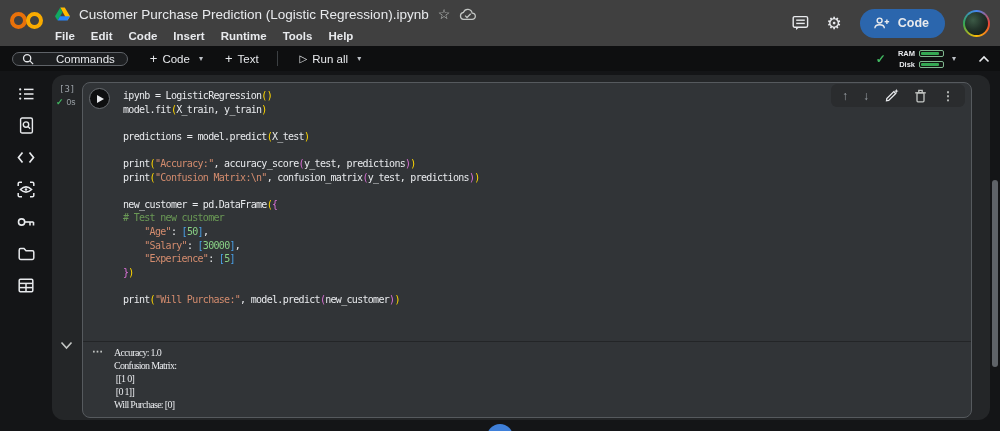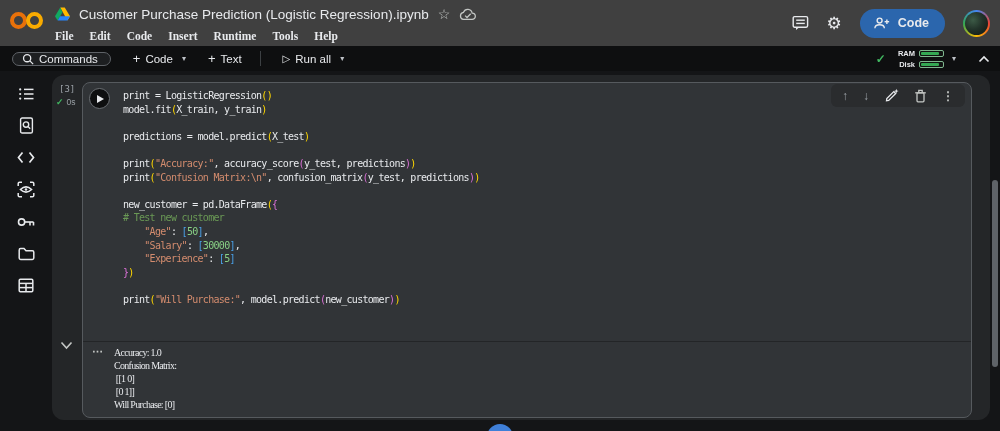--- a/index.html
+++ b/index.html
@@ -14,37 +14,37 @@
   
   .header { position:absolute; left:0; top:0; width:1000px; height:46px; background:#404040; }
   .logo { position:absolute; left:10px; top:9px; width:36px; height:24px; }
   .logo .ring { position:absolute; width:17px; height:17px; border-radius:50%; top:3px; }
   .logo .ring.l { left:0; border:4.6px solid #e8710a; }
   .logo .ring.r { left:16px; border:4.6px solid #f9ab00; }
   .title-block { position:absolute; left:55px; top:3px; }
   .title-row { display:flex; align-items:center; gap:9px; height:22px; }
   .doc-title { font-size:13.5px; color:#e8eaed; white-space:nowrap; }
   .star { font-size:14px; color:#c4c7c5; line-height:1; cursor:default; }
-  .menu-row { display:flex; gap:16px; height:20px; align-items:center; margin-top:1px;font-family:Liberation Serif, serif; }
+  .menu-row { display:flex; gap:16px; height:20px; align-items:center; margin-top:1px; }
   .menu-item { font-size:11.5px; font-weight:bold; color:#e8eaed; cursor:default; }
   .header-right { position:absolute; right:10px; top:0; height:46px; display:flex; align-items:center; gap:18px; }
   .share-btn {
     display:flex; align-items:center; gap:8px; background:#2b66ad; color:#e8eaed;
     border:none; border-radius:15px; height:29px; padding:0 16px 0 13px;
     font-size:12.5px; font-weight:bold; font-family:inherit;
   }
   .avatar { width:27px; height:27px; border-radius:50%; padding:2px;
     background:conic-gradient(#4285f4,#ea4335,#fbbc04,#34a853,#4285f4); }
   .avatar .photo { width:100%; height:100%; border-radius:50%;
     background:radial-gradient(circle at 35% 35%, #3c5a46 0%, #22332a 45%, #0d1410 100%); }
 
   
   .toolbar { position:absolute; left:0; top:46px; width:1000px; height:25px; background:#0e0f10;
     display:flex; align-items:center; }
-  .commands-pill { display:flex; align-items:center; gap:5px; margin-left:12px;
+  .commands-pill { display:flex; align-items:center; gap:22px; margin-left:12px;
     border:1px solid #5f6368; background:#1d1f21; border-radius:11px; height:14px; padding:0 12px 0 9px; }
   .commands-pill span { font-size:11.5px; color:#e8eaed; }
   .tb-btn { display:flex; align-items:center; gap:5px; margin-left:22px; font-size:11.5px; color:#e8eaed; cursor:default; }
   .plus { font-size:13px; color:#e8eaed; }
   .caret { font-size:8px; color:#bdc1c6; margin-left:4px; }
   .tb-divider { width:1px; height:15px; background:#3c4043; margin-left:18px; }
   .play-outline { font-size:10px; color:#e8eaed; }
   .tb-right { margin-left:auto; display:flex; align-items:center; margin-right:10px; }
   .res-check { color:#41b861; font-size:12px; font-weight:bold; margin-right:12px; }
   .res-block { display:flex; flex-direction:column; gap:2px; }
@@ -299,21 +299,21 @@
           <svg width="13" height="14" viewBox="0 0 13 14" fill="none" stroke="#c4c7c5" stroke-width="1.3">
             <rect x="3" y="3.8" width="7" height="9" rx="1"></rect>
             <line x1="1.2" y1="3.8" x2="11.8" y2="3.8"></line>
             <path d="M4.8 3.8 V1.4 H8.2 V3.8"></path>
           </svg>
         </span>
         <span class="ct-dots">⋮</span>
       </div>
 
       <div class="code-editor">
-          <div class="code-line"><span class="tok-p">print = LogisticRegression</span><span class="tok-b1">()</span></div>
+          <div class="code-line"><span class="tok-p">ipynb = LogisticRegression</span><span class="tok-b1">()</span></div>
           <div class="code-line"><span class="tok-p">model.fit</span><span class="tok-b1">(</span><span class="tok-p">X_train, y_train</span><span class="tok-b1">)</span></div>
           <div class="code-line">&nbsp;</div>
           <div class="code-line"><span class="tok-p">predictions = model.predict</span><span class="tok-b1">(</span><span class="tok-p">X_test</span><span class="tok-b1">)</span></div>
           <div class="code-line">&nbsp;</div>
           <div class="code-line"><span class="tok-p">print</span><span class="tok-b1">(</span><span class="tok-s">"Accuracy:"</span><span class="tok-p">, accuracy_score</span><span class="tok-b2">(</span><span class="tok-p">y_test, predictions</span><span class="tok-b2">)</span><span class="tok-b1">)</span></div>
           <div class="code-line"><span class="tok-p">print</span><span class="tok-b1">(</span><span class="tok-s">"Confusion Matrix:\n"</span><span class="tok-p">, confusion_matrix</span><span class="tok-b2">(</span><span class="tok-p">y_test, predictions</span><span class="tok-b2">)</span><span class="tok-b1">)</span></div>
           <div class="code-line">&nbsp;</div>
           <div class="code-line"><span class="tok-p">new_customer = pd.DataFrame</span><span class="tok-b1">(</span><span class="tok-b2">{</span></div>
           <div class="code-line"><span class="tok-c"># Test new customer</span></div>
           <div class="code-line"><span class="tok-p">    </span><span class="tok-s">"Age"</span><span class="tok-p">: </span><span class="tok-b3">[</span><span class="tok-n">50</span><span class="tok-b3">]</span><span class="tok-p">,</span></div>

